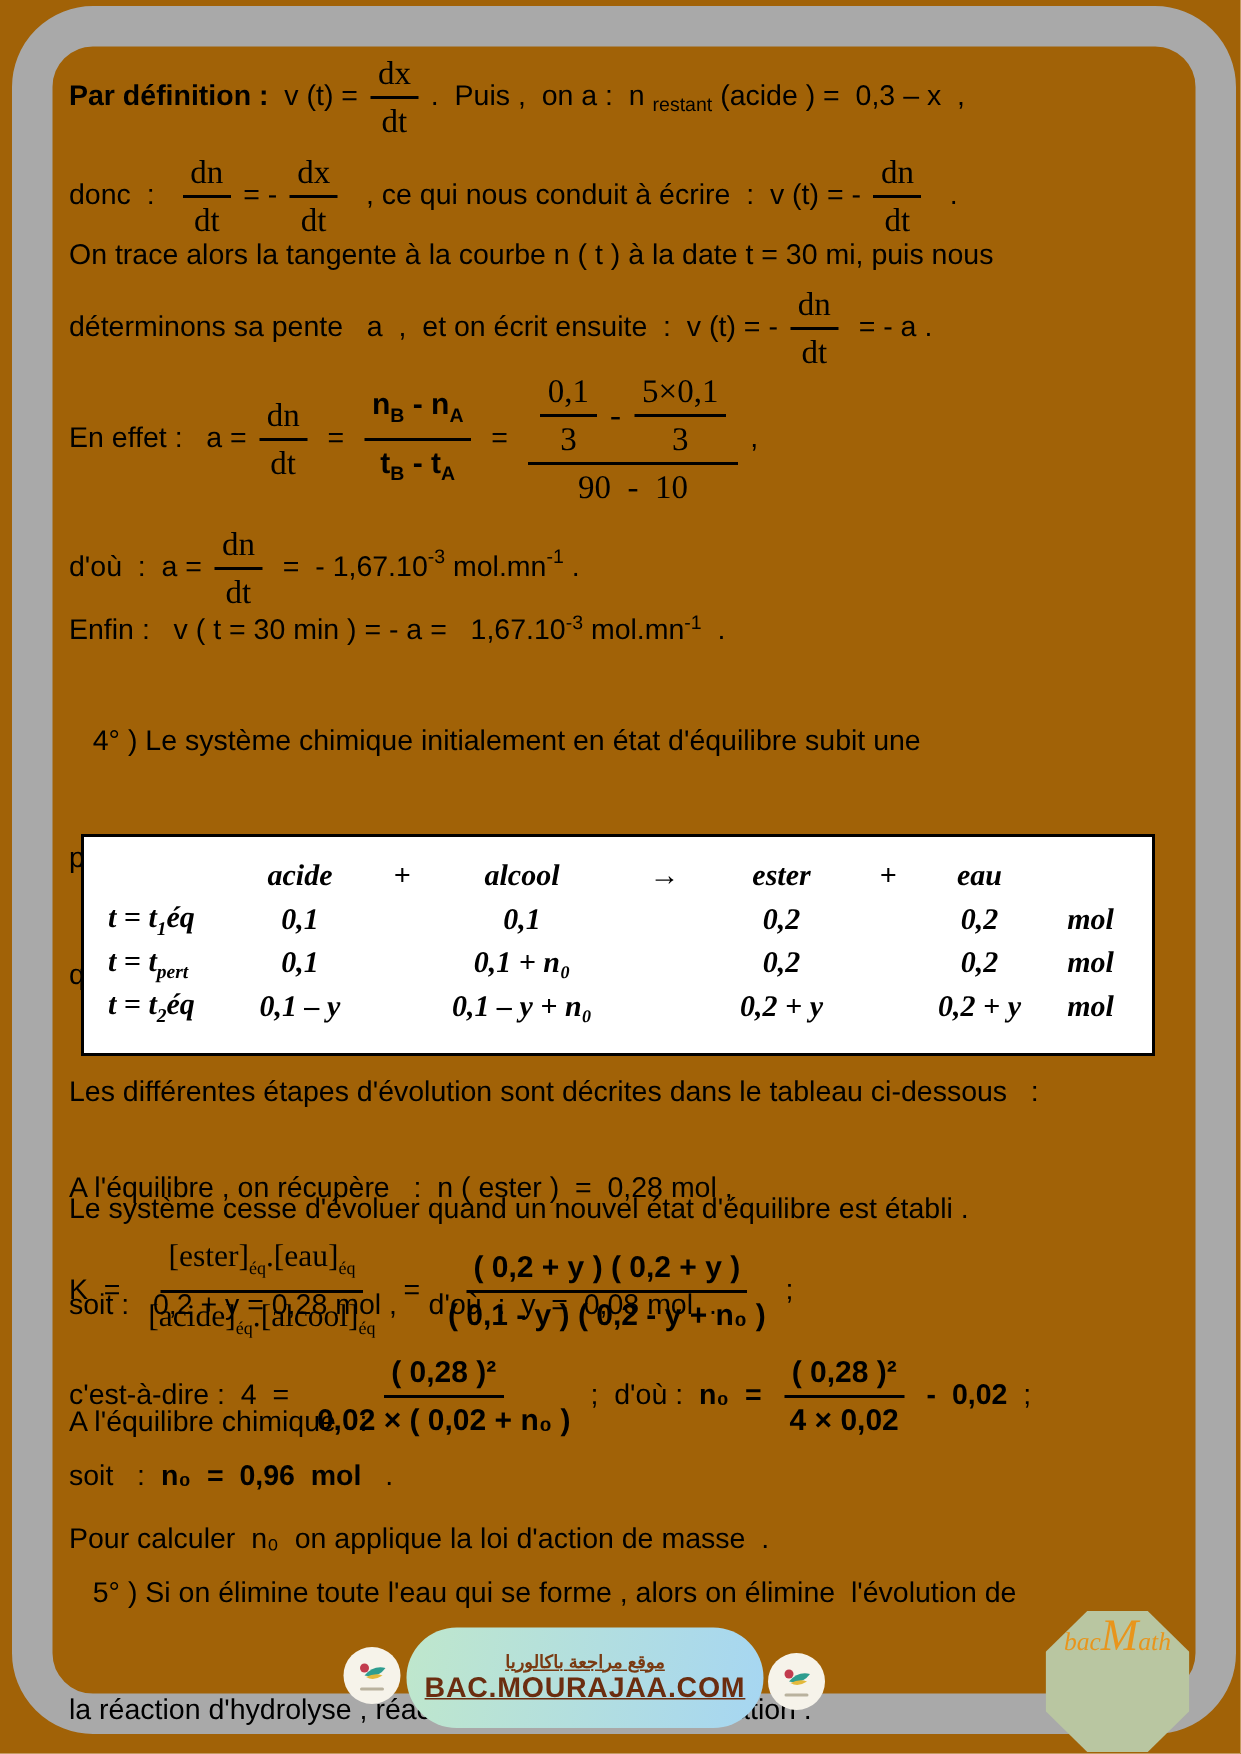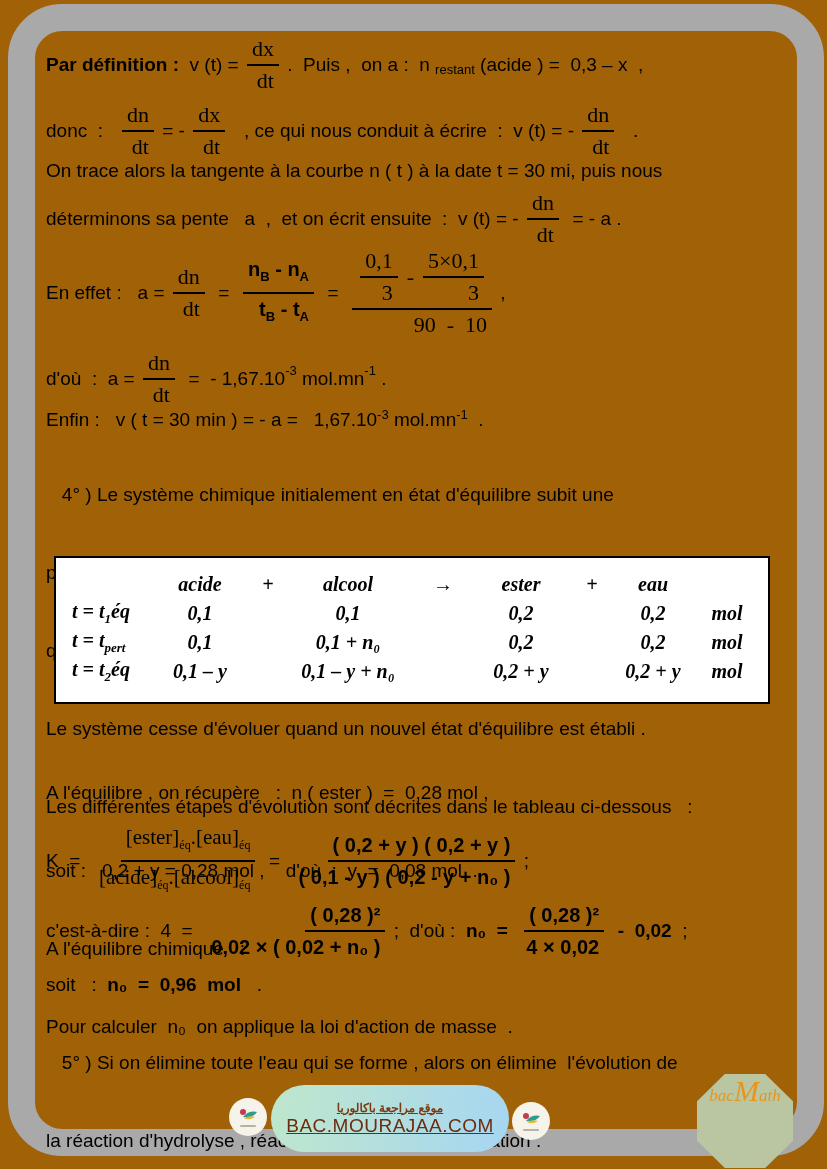--- a/index.html
+++ b/index.html
@@ -11,21 +11,21 @@
   *{margin:0;padding:0;box-sizing:border-box;}
   body{background:#fff;font-family:"Liberation Sans",sans-serif;color:var(--ink);}
   .page{position:relative;width:827px;height:1169px;background:#a16207;overflow:hidden;}
   .frame{position:absolute;left:8px;top:4px;width:816px;height:1152px;
          border:27px solid var(--frame-gray);border-radius:54px;z-index:0;}
   .content{position:absolute;left:0;top:0;width:827px;height:1169px;z-index:1;}
   .blk{position:absolute;left:46px;white-space:pre;font-size:19px;line-height:26px;}
   .eqrow{display:flex;align-items:center;}
   .t{white-space:pre;}
   .bold{font-weight:bold;}
-  .frac{display:inline-flex;flex-direction:column;align-items:flex-end;text-align:center;margin:0 3px;}
+  .frac{display:inline-flex;flex-direction:column;align-items:center;text-align:center;margin:0 3px;}
   .fnum{padding:0 5px 2px;border-bottom:2px solid var(--ink);}
   .fden{padding:2px 5px 0;}
   .serif{font-family:"Liberation Serif",serif;font-size:22px;}
   .slope{font-weight:bold;font-size:20px;}
   .slope sub{font-size:13px;}
   .bignum{display:flex;align-items:center;gap:6px;}
   .supf{font-size:13px;transform:translateY(-8px);white-space:pre;}
   .subf{font-size:13px;transform:translateY(5px);white-space:pre;}
   sup{font-size:13px;}
   sub{font-size:13px;}
@@ -36,21 +36,21 @@
         align-items:center;height:29px;font-style:italic;}
   .trow .c{text-align:center;white-space:pre;}
   .trow .lab{text-align:left;padding-left:16px;white-space:pre;}
   .keqfrac{font-family:"Liberation Serif",serif;font-size:21px;}
   .keqfrac sub{font-size:12px;}
   .bfrac{font-weight:bold;font-size:20px;}
   .badge{position:absolute;left:271px;top:1085px;width:238px;height:67px;border-radius:34px;
          background:linear-gradient(100deg,var(--badge-left),var(--badge-right));
          display:flex;flex-direction:column;align-items:center;justify-content:center;z-index:3;}
   .badge .ar{font-size:12px;font-weight:bold;color:var(--badge-text);text-decoration:underline;direction:rtl;}
-  .badge .site{font-size:19px;font-weight:normal;color:var(--badge-site);text-decoration:underline;letter-spacing:.5px;}
+  .badge .site{font-size:19px;font-weight:bold;color:var(--badge-site);text-decoration:underline;letter-spacing:.5px;}
   .logo{position:absolute;width:38px;height:38px;border-radius:50%;background:#f6f3ea;z-index:3;
         display:flex;flex-direction:column;align-items:center;justify-content:center;gap:2px;}
   .logo .tline{width:16px;height:2px;background:#b9b29e;border-radius:1px;}
   .bacmath{position:absolute;left:697px;top:1074px;width:96px;height:94px;background:var(--bacmath-bg);
            clip-path:polygon(29% 0,71% 0,100% 29%,100% 71%,71% 100%,29% 100%,0 71%,0 29%);
            display:flex;align-items:baseline;justify-content:center;z-index:3;}
   .bacmath span{font-family:"Liberation Serif",serif;font-style:italic;color:var(--bacmath-text);}
   .bm-s{font-size:17px;} .bm-m{font-size:30px;}
 </style>
 </head>
@@ -143,22 +143,22 @@
       <span class="supf">-1</span>
       <span class="t"> .</span>
     </div>
 
     <div class="blk" style="top:402px;"><span class="t">Enfin :   v ( t = 30 min ) = - a =   1,67.10</span><sup>-3</sup><span class="t"> mol.mn</span><sup>-1</sup><span class="t">  .</span></div>
 
     <div class="blk para" style="top:430px;">
       <div>   4° ) Le système chimique initialement en état d'équilibre subit une</div>
       <div>perturbation . Selon la loi de modération , l'équilibre se déplace dans le sens</div>
       <div>qui fait diminuer la concentration d'alcool , donc le sens d'estérification  .</div>
+      <div>Les différentes étapes d'évolution sont décrites dans le tableau ci-dessous   :</div>
       <div>Le système cesse d'évoluer quand un nouvel état d'équilibre est établi .</div>
-      <div>Les différentes étapes d'évolution sont décrites dans le tableau ci-dessous   :</div>
     </div>
 
     <div class="ctable">
       <div class="trow">
         <span class="lab"></span>
         <span class="c">acide</span>
         <span class="c">+</span>
         <span class="c">alcool</span>
         <span class="c">→</span>
         <span class="c">ester</span>

